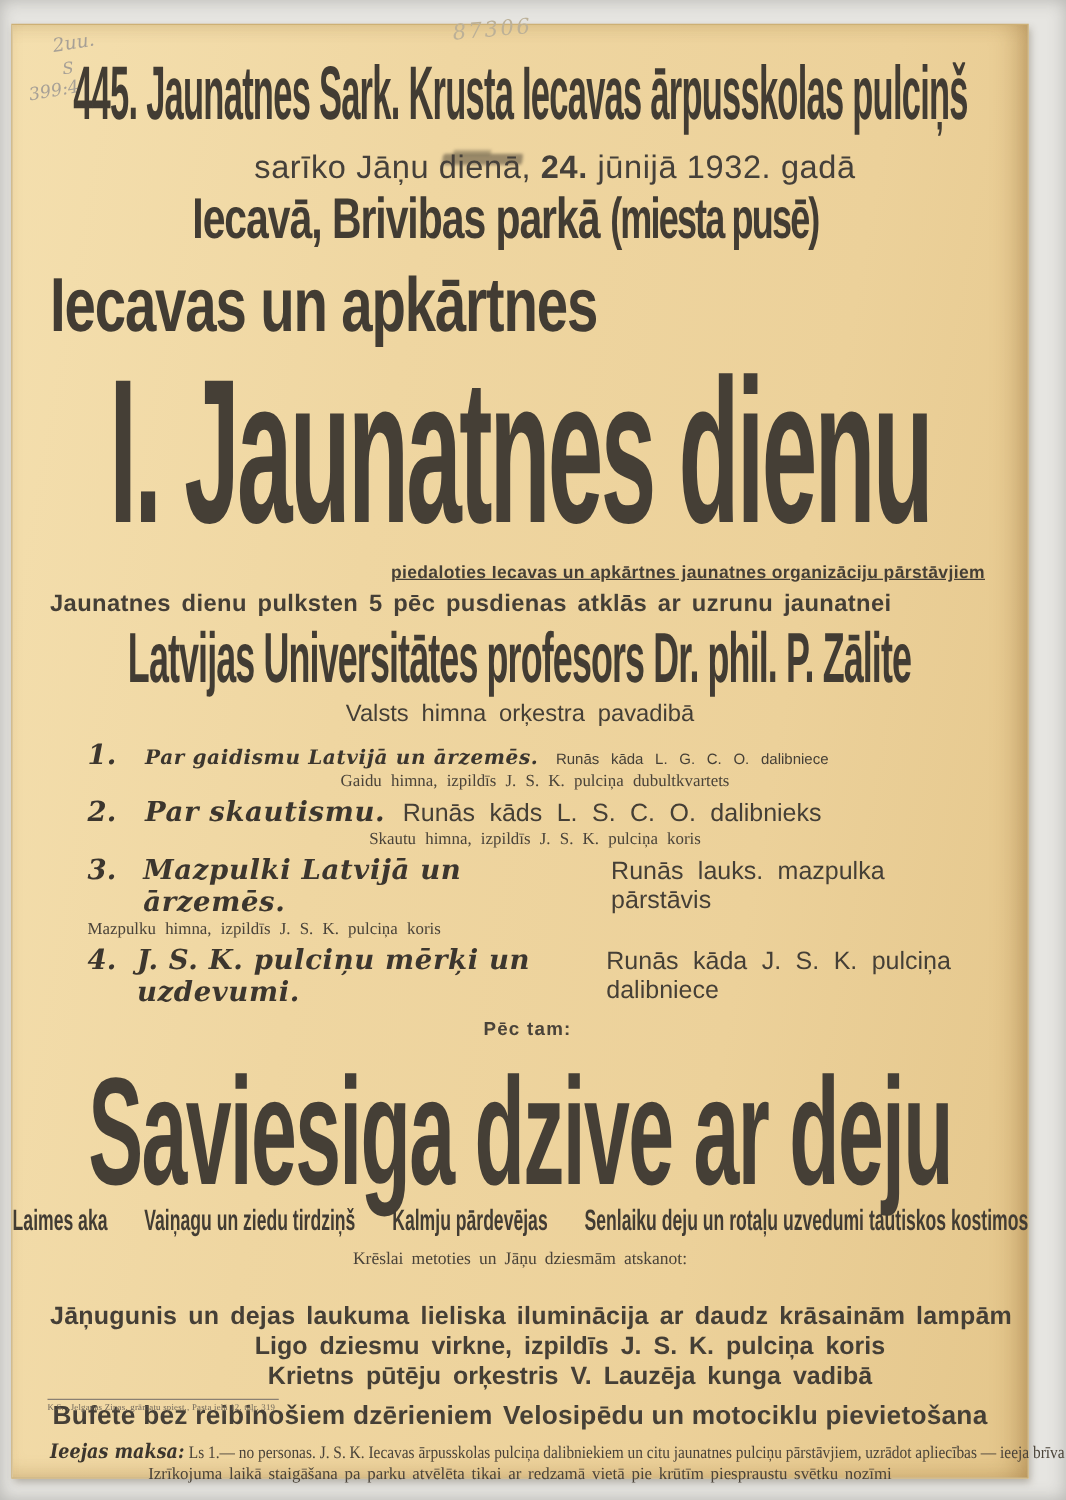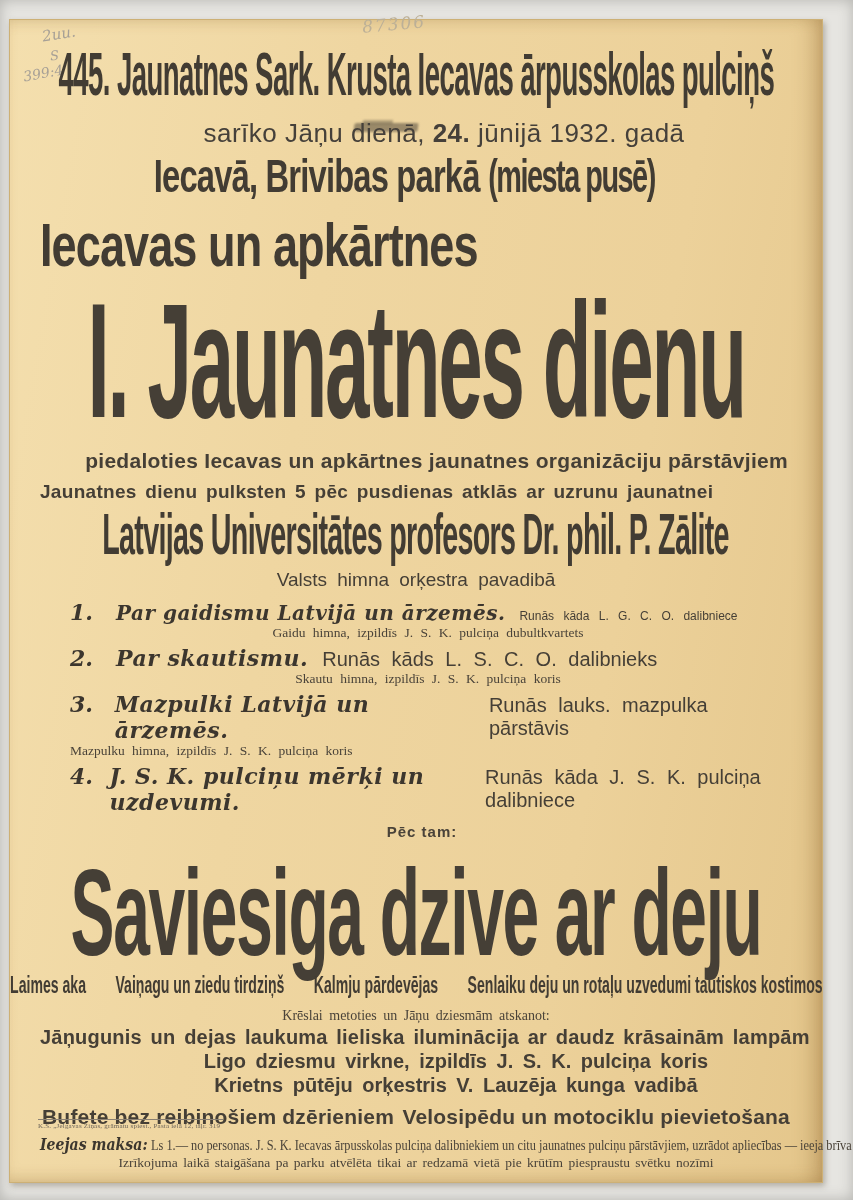--- a/index.html
+++ b/index.html
@@ -75,40 +75,40 @@
 
   <div class="cline left" style="height:62px;margin-top:14px;padding-left:30px;">
     <span class="cond heavy ink" style="--sx:.92;--sy:1.25;--tox:left;font-size:49px;line-height:1;">Iecavas un apkārtnes</span>
   </div>
 
   <div class="cline" style="height:166px;margin-top:2px;">
     <span class="cond heavy" style="--sx:.74;--sy:1.52;font-size:108px;line-height:1;color:#453f36;letter-spacing:-3px;">I. Jaunatnes dienu</span>
   </div>
 
   <div class="cline right" style="margin-top:4px;padding-right:34px;">
-    <span style="font-size:21px;font-weight:bold;letter-spacing:.3px;color:#453f36;">piedaloties Iecavas un apkārtnes jaunatnes organizāciju pārstāvjiem</span>
+    <span style="font-size:14px;font-weight:bold;letter-spacing:.3px;color:#453f36;text-decoration:underline;">piedaloties Iecavas un apkārtnes jaunatnes organizāciju pārstāvjiem</span>
   </div>
 
   <div class="cline left" style="margin-top:8px;padding-left:30px;">
     <span style="font-size:19px;font-weight:bold;letter-spacing:.3px;color:#453f36;word-spacing:3px;">Jaunatnes dienu pulksten 5 pēc pusdienas atklās ar uzrunu jaunatnei</span>
   </div>
 
   <div class="cline" style="height:56px;margin-top:4px;">
     <span class="cond heavy ink" style="--sx:.70;--sy:1.38;font-size:41px;line-height:1;">Latvijas Universitātes profesors Dr. phil. P. Zālite</span>
   </div>
 
   <div class="cline" style="margin-top:6px;">
     <span style="font-size:19px;word-spacing:5px;color:#453f36;">Valsts himna orķestra pavadibā</span>
   </div>
 
   <div style="margin-top:8px;padding:0 36px 0 60px;">
 
     <div style="display:flex;align-items:baseline;gap:14px;">
       <span class="progtitle" style="font-size:22px;width:32px;">1.</span>
-      <span class="progtitle" style="font-size:20px;letter-spacing:.5px;">Par gaidismu Latvijā un ārzemēs.</span>
+      <span class="progtitle" style="font-size:16px;letter-spacing:.5px;">Par gaidismu Latvijā un ārzemēs.</span>
       <span style="font-size:12px;word-spacing:6px;color:#453f36;">Runās kāda L. G. C. O. dalibniece</span>
     </div>
     <div class="serifnote" style="text-align:center;font-size:13.5px;word-spacing:4px;color:#4a4339;margin:0 0 4px 0;">Gaidu himna, izpildīs J. S. K. pulciņa dubultkvartets</div>
 
     <div style="display:flex;align-items:baseline;gap:14px;">
       <span class="progtitle" style="font-size:22px;width:32px;">2.</span>
       <span class="progtitle" style="font-size:22px;letter-spacing:.5px;">Par skautismu.</span>
       <span style="font-size:20px;word-spacing:6px;color:#453f36;">Runās kāds L. S. C. O. dalibnieks</span>
     </div>
     <div class="serifnote" style="text-align:center;font-size:13.5px;word-spacing:4px;color:#4a4339;margin:0 0 4px 0;">Skautu himna, izpildīs J. S. K. pulciņa koris</div>
@@ -138,21 +138,21 @@
 
   <div class="cline" style="height:26px;margin-top:4px;">
     <span class="cond heavy ink" style="--sx:.67;--sy:1.12;font-size:21px;line-height:1.1;letter-spacing:0;"><span>Laimes aka</span><span style="display:inline-block;width:44px;"></span><span>Vaiņagu un ziedu tirdziņš</span><span style="display:inline-block;width:44px;"></span><span>Kalmju pārdevējas</span><span style="display:inline-block;width:44px;"></span><span>Senlaiku deju un rotaļu uzvedumi tautiskos kostimos</span></span>
   </div>
 
   <div class="cline serifnote" style="margin-top:10px;">
     <span style="font-size:14px;word-spacing:3px;color:#4a4339;font-family:Liberation Serif, serif;">Krēslai metoties un Jāņu dziesmām atskanot:</span>
   </div>
 
   <div class="cline left" style="margin-top:2px;padding-left:30px;">
-    <span style="font-size:20px;font-weight:bold;letter-spacing:.2px;word-spacing:3px;color:#453f36;">Jāņugunis un dejas laukuma lieliska iluminācija ar daudz krāsainām lampām</span>
+    <span style="font-size:20px;font-weight:bold;letter-spacing:.2px;word-spacing:3px;color:#453f36;margin-top:24px;">Jāņugunis un dejas laukuma lieliska iluminācija ar daudz krāsainām lampām</span>
   </div>
 
   <div class="cline" style="margin-top:1px;transform:translateX(40px);">
     <span style="font-size:20px;font-weight:bold;word-spacing:4px;color:#453f36;">Ligo dziesmu virkne, izpildīs J. S. K. pulciņa koris</span>
   </div>
 
   <div class="cline" style="margin-top:1px;transform:translateX(40px);">
     <span style="font-size:20px;font-weight:bold;word-spacing:4px;color:#453f36;">Krietns pūtēju orķestris V. Lauzēja kunga vadibā</span>
   </div>
 

